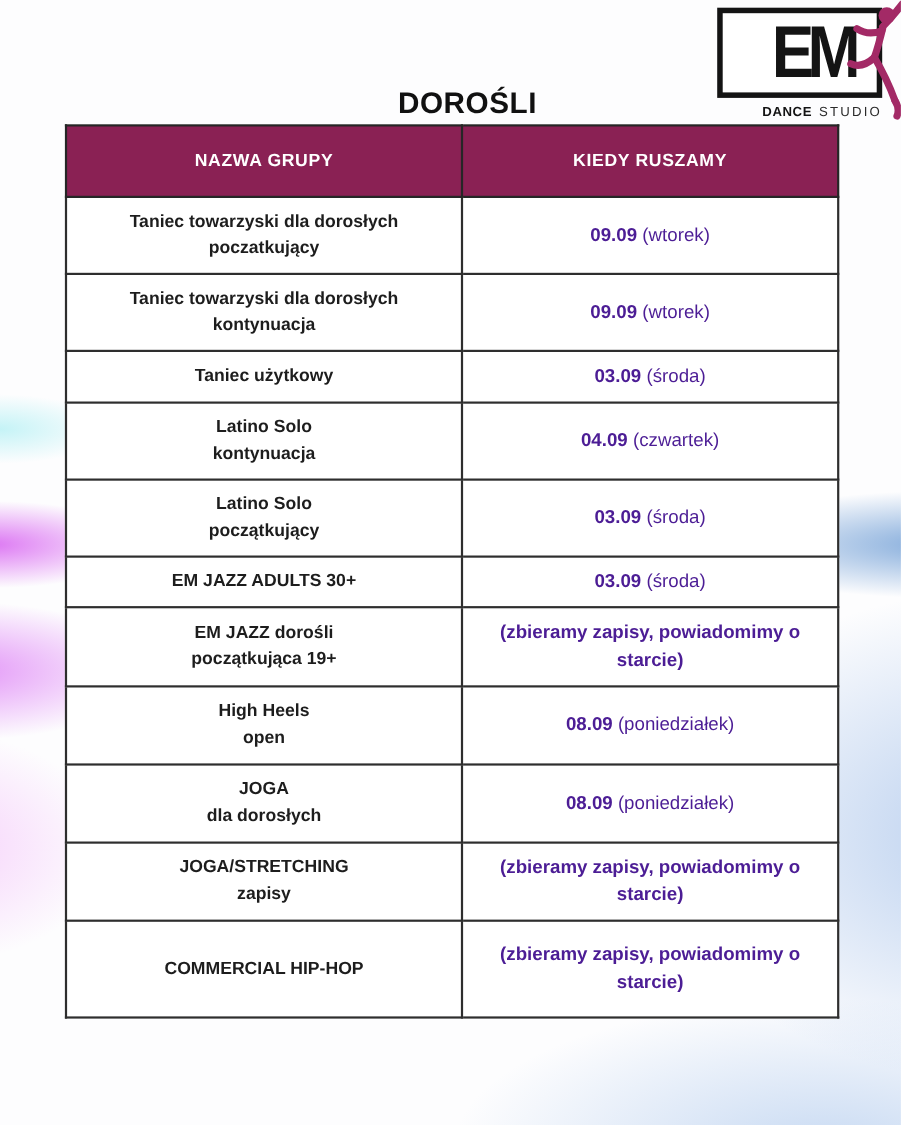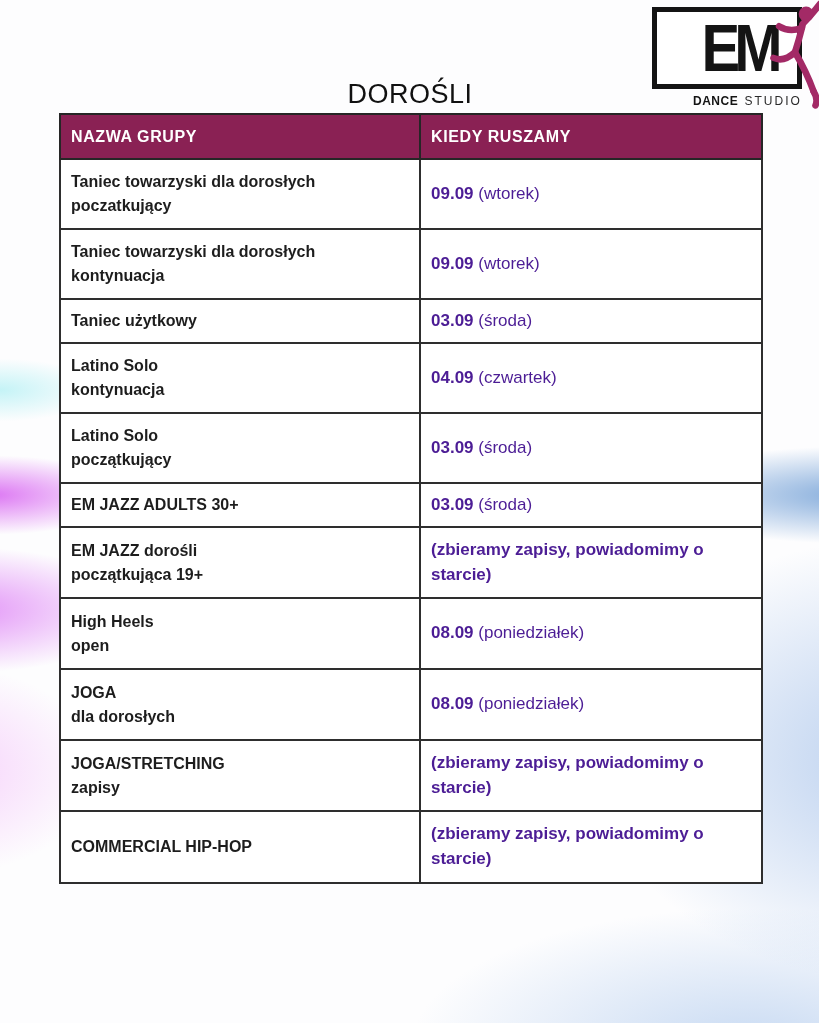--- a/index.html
+++ b/index.html
@@ -35,51 +35,51 @@
     letter-spacing:-6px;color:#141414;
     transform:scaleY(1.15);padding-right:8px;
   }
   .logo-dancer{position:absolute;top:-12px;right:-30px;pointer-events:none;}
   .logo-word{margin-top:5px;font-size:12px;color:#141414;white-space:nowrap;margin-left:41px;}
   .logo-word .b{font-weight:bold;letter-spacing:.5px;}
   .logo-word .l{font-weight:400;letter-spacing:2px;margin-left:3px;color:#2a2a2a;}
 
   
   .page-title{
-    position:absolute;top:79px;left:59px;width:702px;
-    text-align:center;font-size:27px;font-weight:normal;color:#111;
+    position:absolute;top:79px;left:74px;width:702px;
+    text-align:center;font-size:27px;font-weight:bold;color:#111;
     letter-spacing:.5px;
   }
 
   
   table.schedule{
     position:absolute;left:59px;top:113px;
     width:702px;border-collapse:collapse;table-layout:fixed;
     background:#fff;
   }
   table.schedule col.c1{width:360px;}
   table.schedule col.c2{width:342px;}
   table.schedule th, table.schedule td{
-    border:2px solid #2e2e2e;text-align:left;vertical-align:middle;
-    padding:0 10px;
+    border:2px solid #2e2e2e;text-align:center;vertical-align:middle;
+    padding:10px 10px;
   }
   table.schedule th{
     background:#8a2154;color:#fff;
     font-size:16px;font-weight:bold;letter-spacing:.6px;
     height:43px;border-color:#262626;
   }
   td.group{font-size:16px;font-weight:bold;color:#1d1d1d;line-height:1.5;}
   td.start{font-size:17px;color:#4c1d95;line-height:1.45;}
   td.start .d{font-weight:bold;}
   td.start .w{font-weight:400;}
   td.start .info{font-weight:bold;}
   tr.rh-a{height:70px;border-radius:19px;}
   tr.rh-b{height:44px;}
   tr.rh-c{height:71px;}
-  tr.rh-d{height:72px;}
+  tr.rh-d{height:88px;}
 </style>
 </head>
 <body>
 
 <div class="stage">
 
   <div class="logo">
     <div class="logo-box">
       <span class="logo-em">EM</span>
       <span class="logo-dancer">

